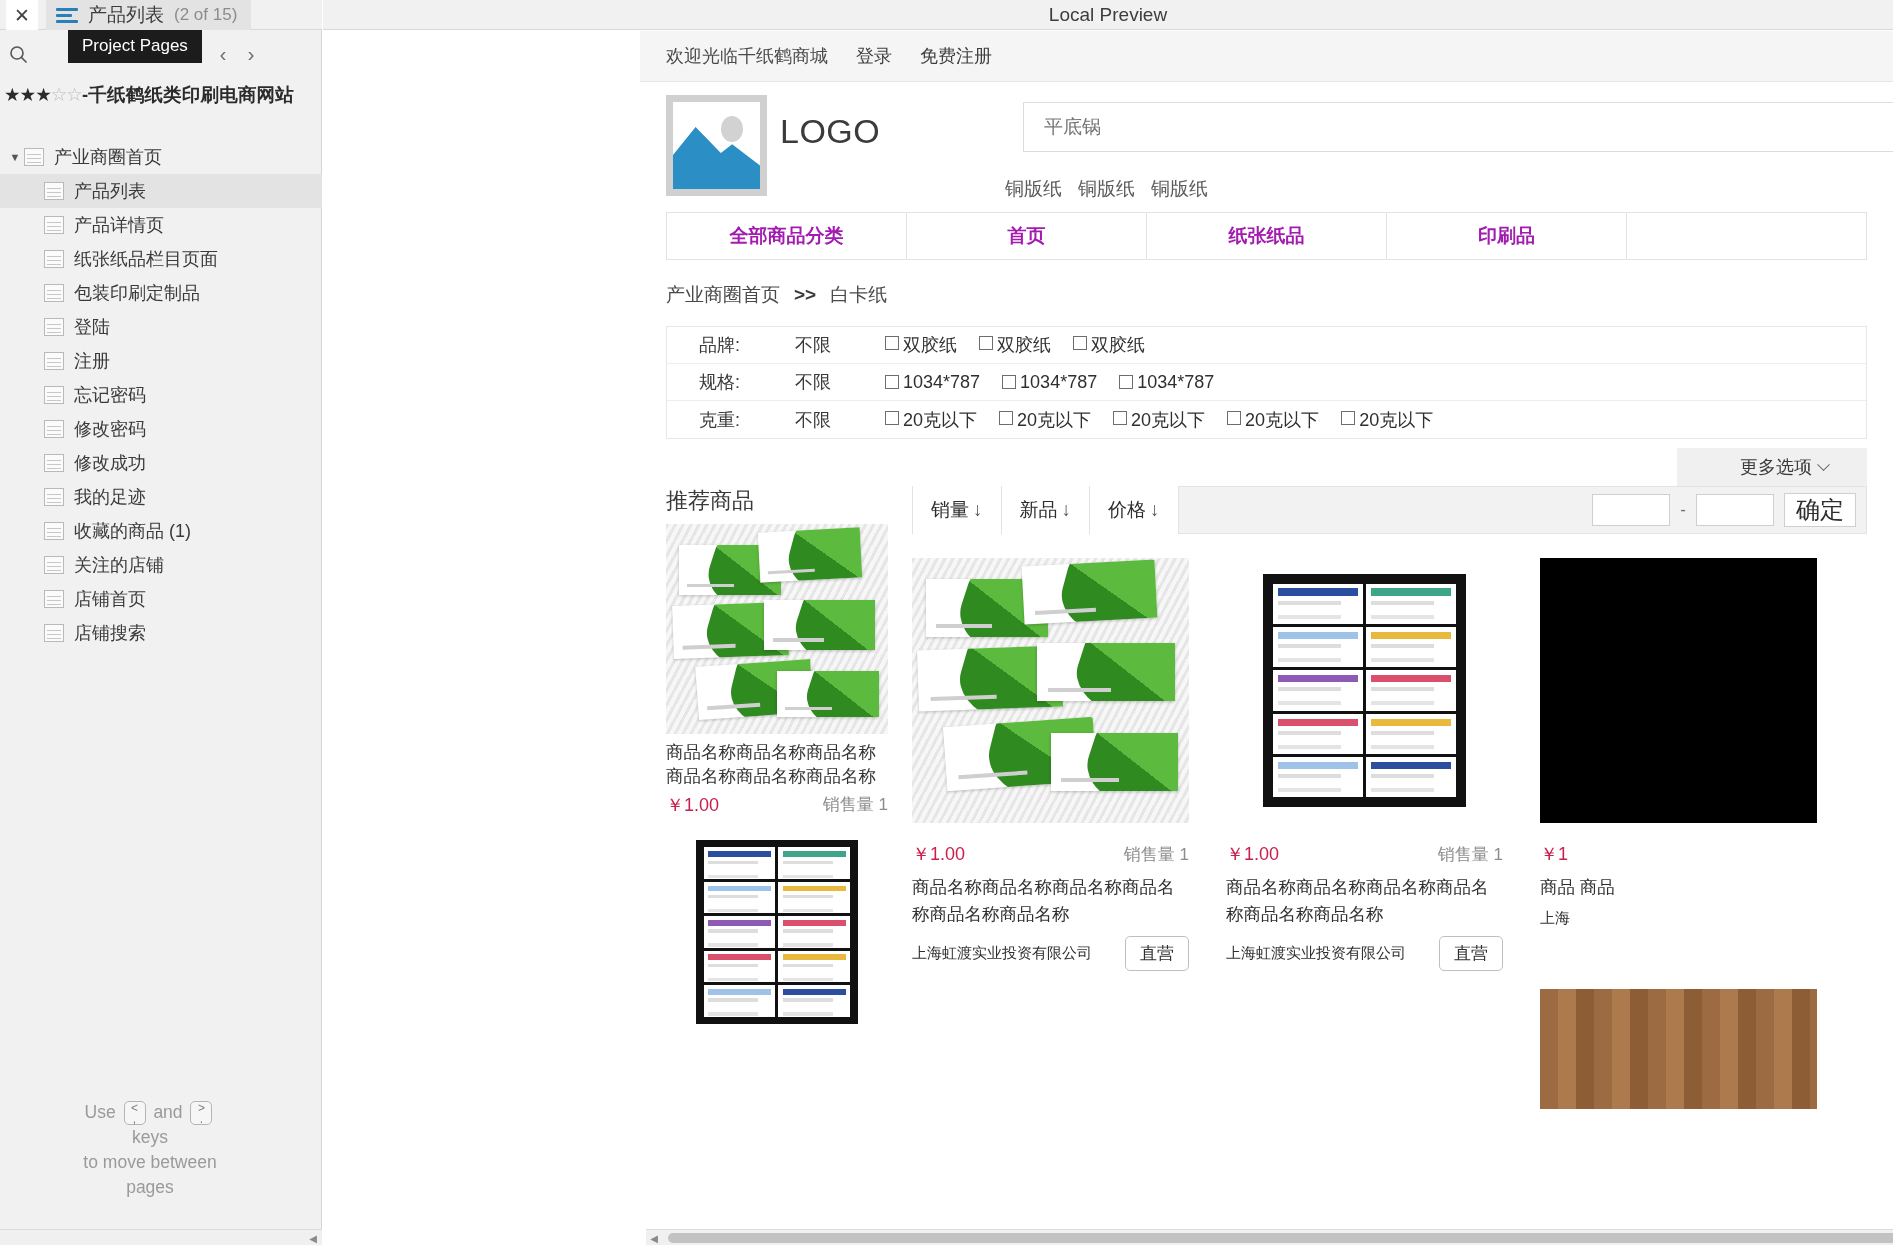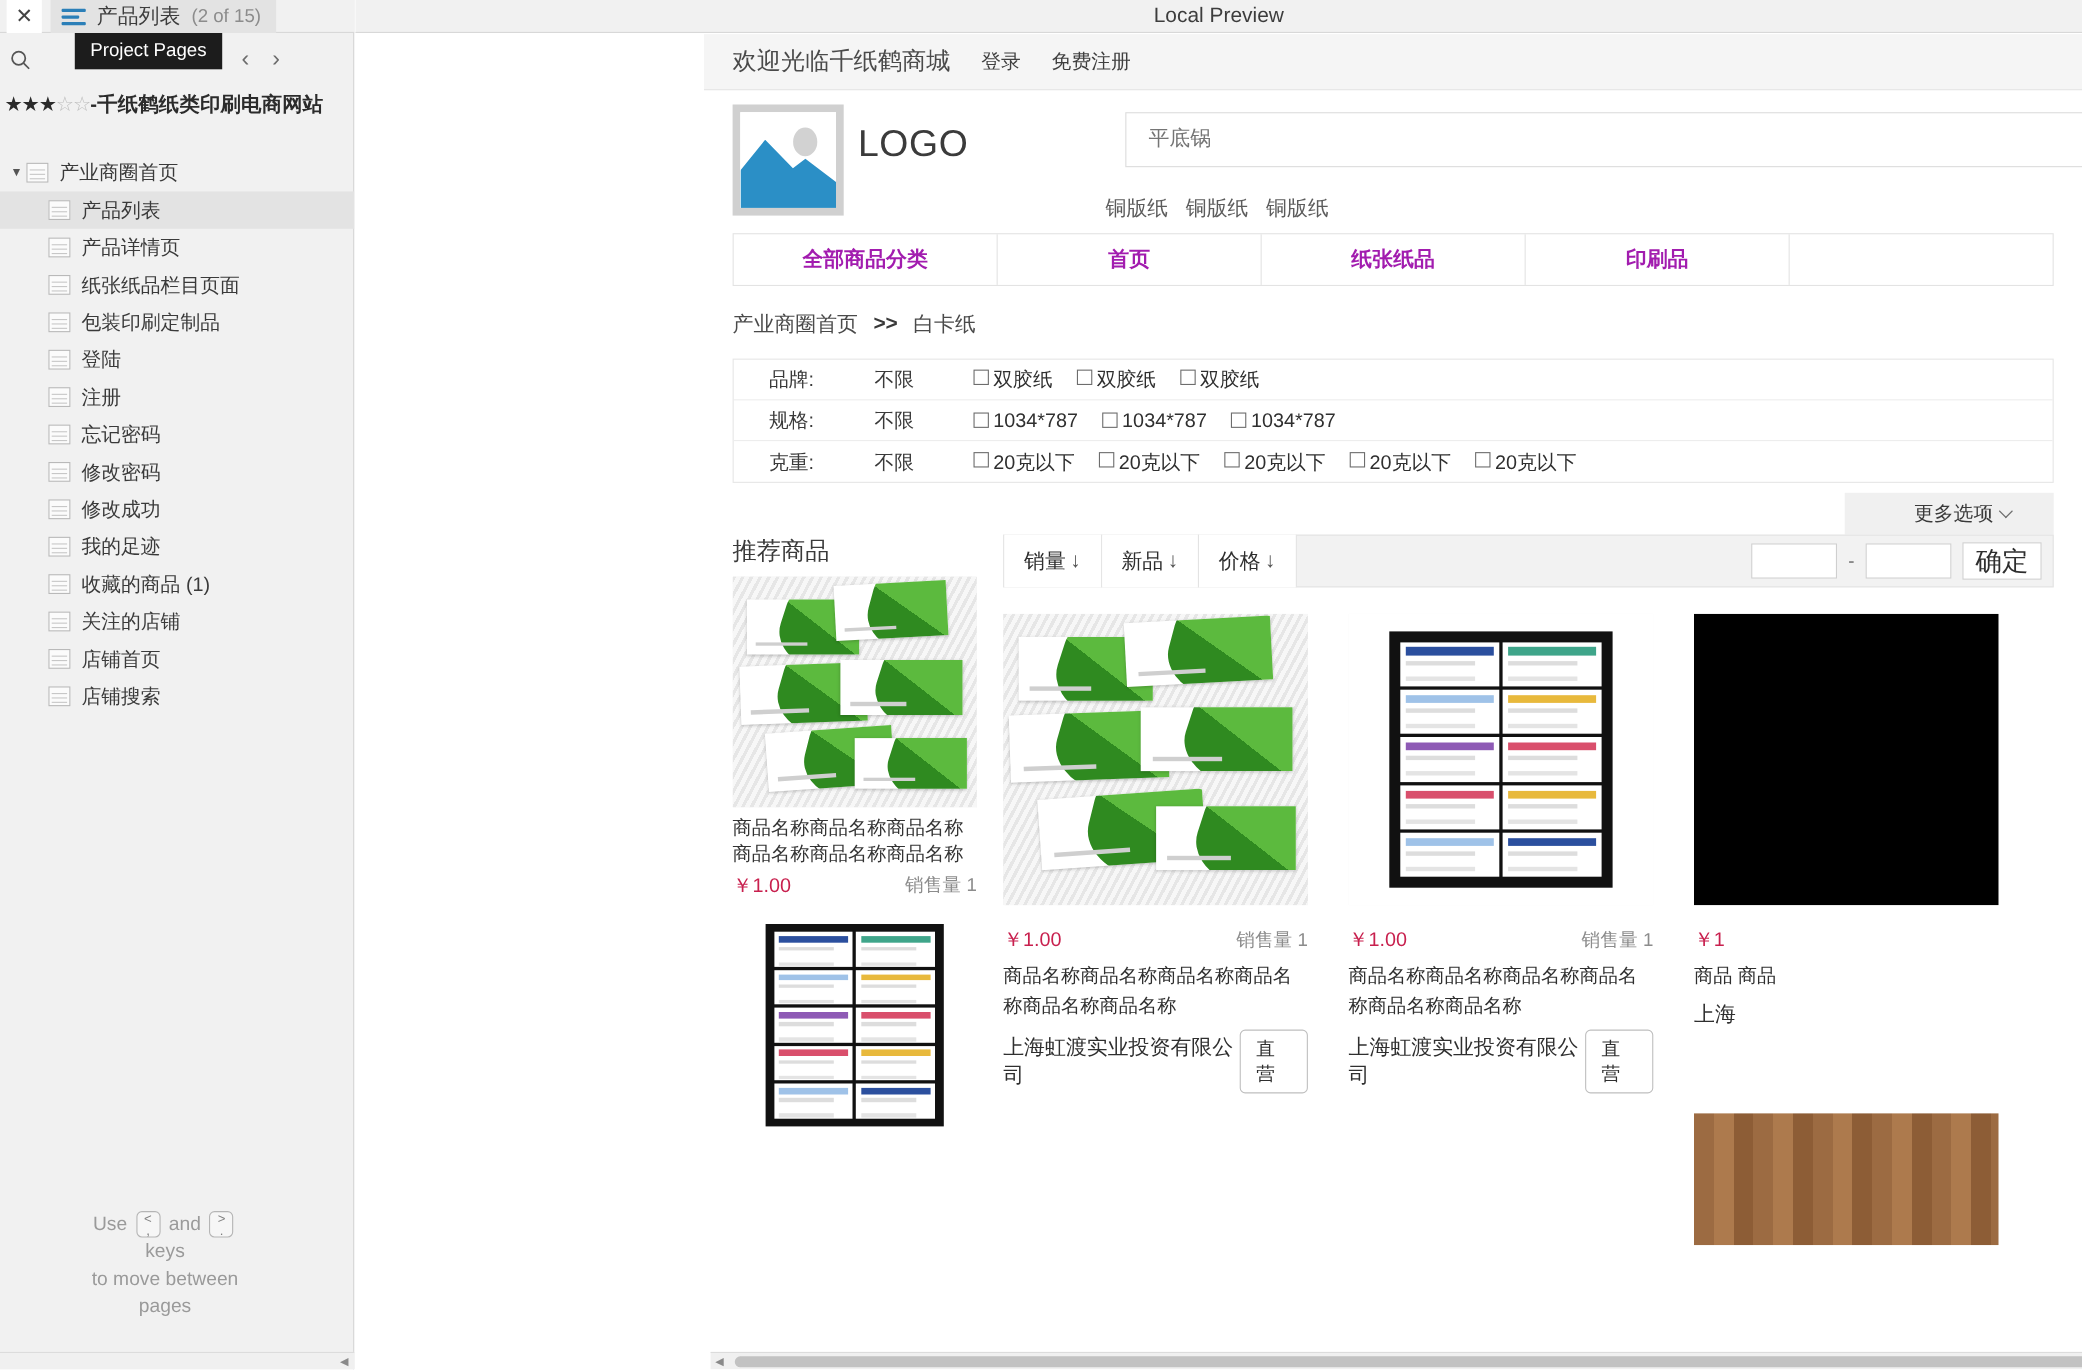--- a/index.html
+++ b/index.html
@@ -140,21 +140,21 @@
   #site {
     position: absolute; left: 317px; top: 31px;
     width: 1253px; background: #ffffff;
   }
 
   
   #site-topbar {
     height: 51px; background: #f5f5f5; border-bottom: 1px solid #e6e6e6;
     display: flex; align-items: center; padding-left: 26px; gap: 28px;
   }
-  #welcome-text { font-size: 22px; color: #4a4a4a; font-family: Liberation Mono, monospace; }
+  #welcome-text { font-size: 18px; color: #4a4a4a; font-family: Liberation Mono, monospace; }
   .topbar-link { font-size: 18px; color: #3f3f3f; cursor: pointer; }
 
   
   #site-brandrow { position: relative; height: 130px; }
   #logo-placeholder {
     position: absolute; left: 26px; top: 13px;
     width: 101px; height: 101px;
     background: #ffffff; border: 7px solid #d0d0d0;
   }
   .logo-img { position: absolute; inset: 0; overflow: hidden; background: #fff; }
@@ -274,21 +274,21 @@
   }
   .product-card { width: 277px; }
   .prod-thumb {
     width: 277px; height: 265px; background: #fafafa;
     display: flex; align-items: center; justify-content: center;
     overflow: hidden; position: relative;
   }
   .prod-row1 { display: flex; justify-content: space-between; align-items: baseline; margin-top: 19px; }
   .prod-name { font-size: 17.5px; color: #2f2f2f; line-height: 27px; margin-top: 8px; }
   .prod-row2 { display: flex; justify-content: space-between; align-items: center; margin-top: 8px; }
-  .shop-name { font-size: 19px; color: #2f2f2f; }
+  .shop-name { font-size: 15px; color: #2f2f2f; }
   .direct-badge {
     border: 1px solid #bfbfbf; border-radius: 5px; padding: 5px 14px;
     font-size: 17px; color: #2f2f2f; background: #fff;
   }
 
   
   .bc-art { position: absolute; inset: 0; background: #efefef; }
   .bc-art::before {
     content:""; position:absolute; inset:0;
     background: repeating-linear-gradient(118deg,#e6e6e6 0 3px,#f7f7f7 3px 7px);

